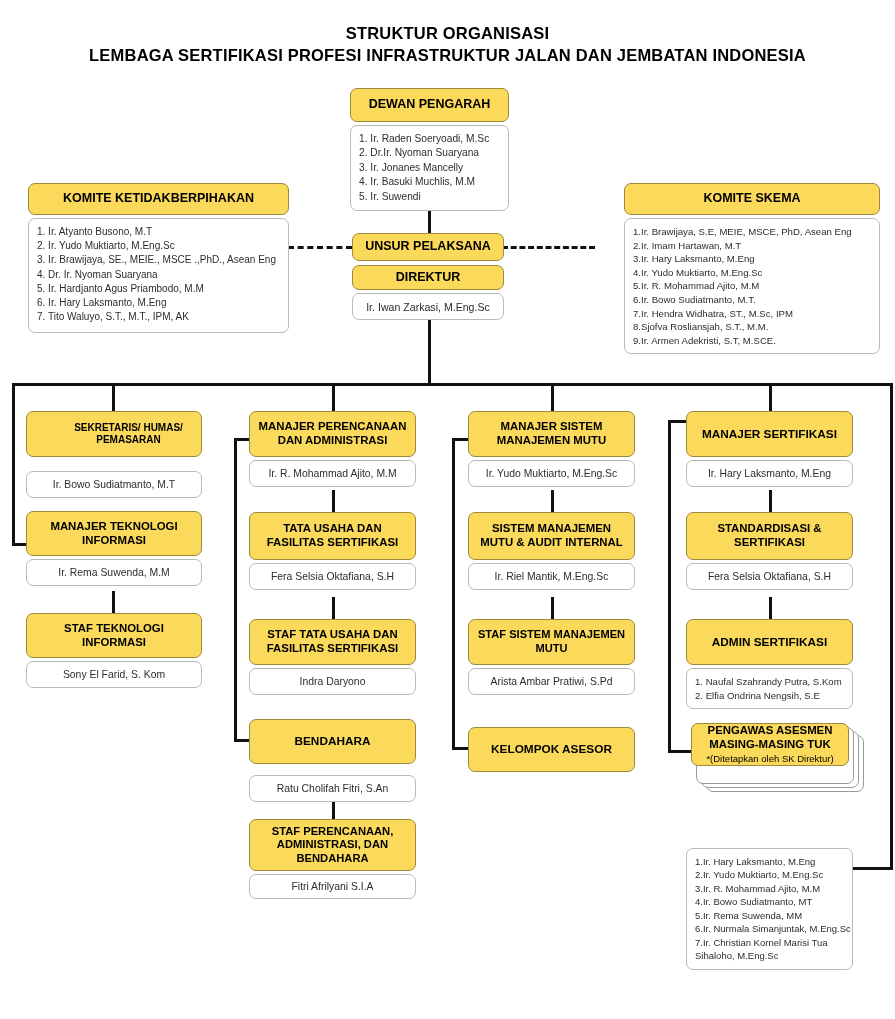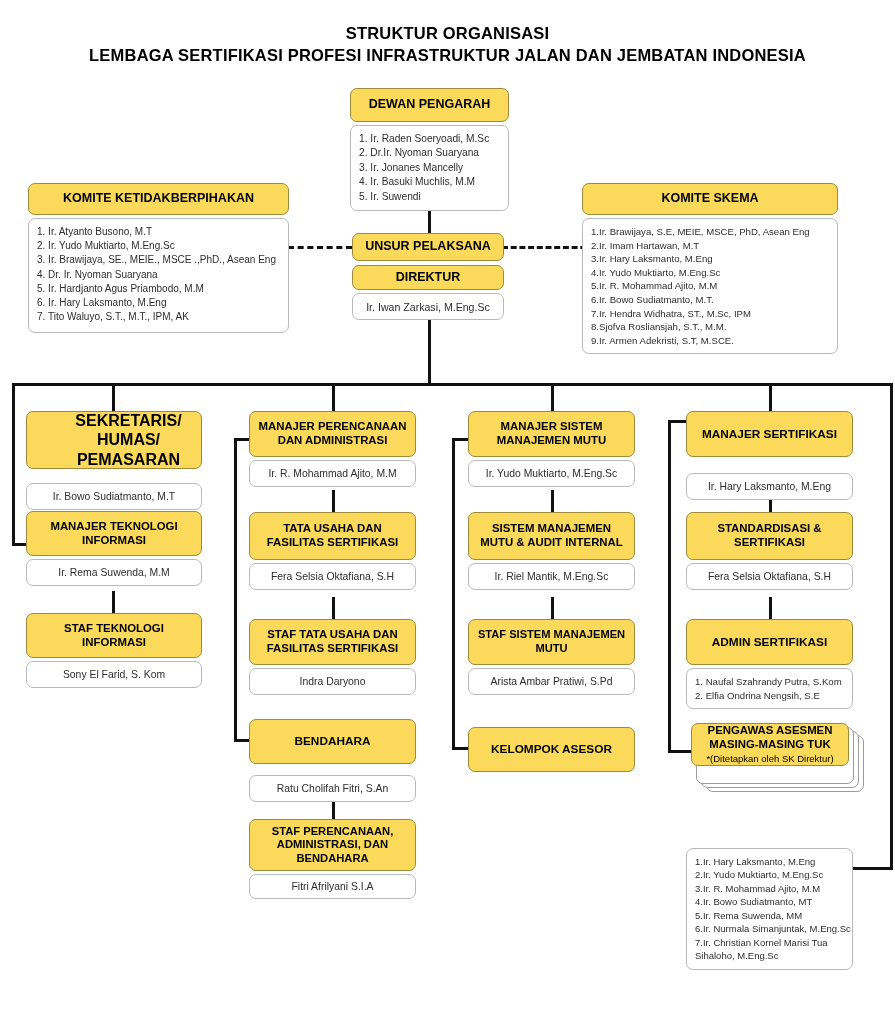--- a/index.html
+++ b/index.html
@@ -179,21 +179,21 @@
       <div class="li">1. Ir. Atyanto Busono, M.T</div>
       <div class="li">2. Ir. Yudo Muktiarto, M.Eng.Sc</div>
       <div class="li">3. Ir. Brawijaya, SE., MEIE., MSCE .,PhD., Asean Eng</div>
       <div class="li">4. Dr. Ir. Nyoman Suaryana</div>
       <div class="li">5. Ir. Hardjanto Agus Priambodo, M.M</div>
       <div class="li">6. Ir. Hary Laksmanto, M.Eng</div>
       <div class="li">7. Tito Waluyo, S.T., M.T., IPM, AK</div>
     </div>
   </div>
 
-  <div class="node" style="left:582px; top:183px; width:256px;">
+  <div class="node" style="left:624px; top:183px; width:256px;">
     <div class="head" style="height:32px; font-size:12.5px;">
       <span>KOMITE SKEMA</span>
     </div>
     <div class="body list" style="margin-top:3px; min-height:128px; font-size:9.6px;">
       <div class="li">1.Ir. Brawijaya, S.E, MEIE, MSCE, PhD, Asean Eng</div>
       <div class="li">2.Ir. Imam Hartawan, M.T</div>
       <div class="li">3.Ir. Hary Laksmanto, M.Eng</div>
       <div class="li">4.Ir. Yudo Muktiarto, M.Eng.Sc</div>
       <div class="li">5.Ir. R. Mohammad Ajito, M.M</div>
       <div class="li">6.Ir. Bowo Sudiatmanto, M.T.</div>
@@ -212,21 +212,21 @@
   <div class="node" style="left:352px; top:265px; width:152px;">
     <div class="head" style="height:25px; font-size:12.5px;">
       <span>DIREKTUR</span>
     </div>
     <div class="body" style="margin-top:3px; height:27px; font-size:10.6px;">
       <span>Ir. Iwan Zarkasi, M.Eng.Sc</span>
     </div>
   </div>
 
   <div class="node" style="left:26px; top:411px; width:176px;">
-    <div class="head" style="height:58px; font-size:16px;padding-left:35px;">
+    <div class="head" style="height:46px; font-size:10px;padding-left:35px;">
       <span>SEKRETARIS/ HUMAS/</span>
       <span>PEMASARAN</span>
     </div>
     <div class="body" style="margin-top:14px; height:27px; font-size:10.4px;">
       <span>Ir. Bowo Sudiatmanto, M.T</span>
     </div>
   </div>
 
   <div class="node" style="left:26px; top:511px; width:176px;">
     <div class="head" style="height:45px; font-size:11.4px;">
@@ -331,21 +331,21 @@
   <div class="node" style="left:468px; top:727px; width:167px;">
     <div class="head" style="height:45px; font-size:11.8px;">
       <span>KELOMPOK ASESOR</span>
     </div>
   </div>
 
   <div class="node" style="left:686px; top:411px; width:167px;">
     <div class="head" style="height:46px; font-size:11.8px;">
       <span>MANAJER SERTIFIKASI</span>
     </div>
-    <div class="body" style="margin-top:16px; height:27px; font-size:10.4px;">
+    <div class="body" style="margin-top:3px; height:27px; font-size:10.4px;">
       <span>Ir. Hary Laksmanto, M.Eng</span>
     </div>
   </div>
 
   <div class="node" style="left:686px; top:512px; width:167px;">
     <div class="head" style="height:48px; font-size:11.4px;">
       <span>STANDARDISASI &amp;</span>
       <span>SERTIFIKASI</span>
     </div>
     <div class="body" style="margin-top:3px; height:27px; font-size:10.4px;">

